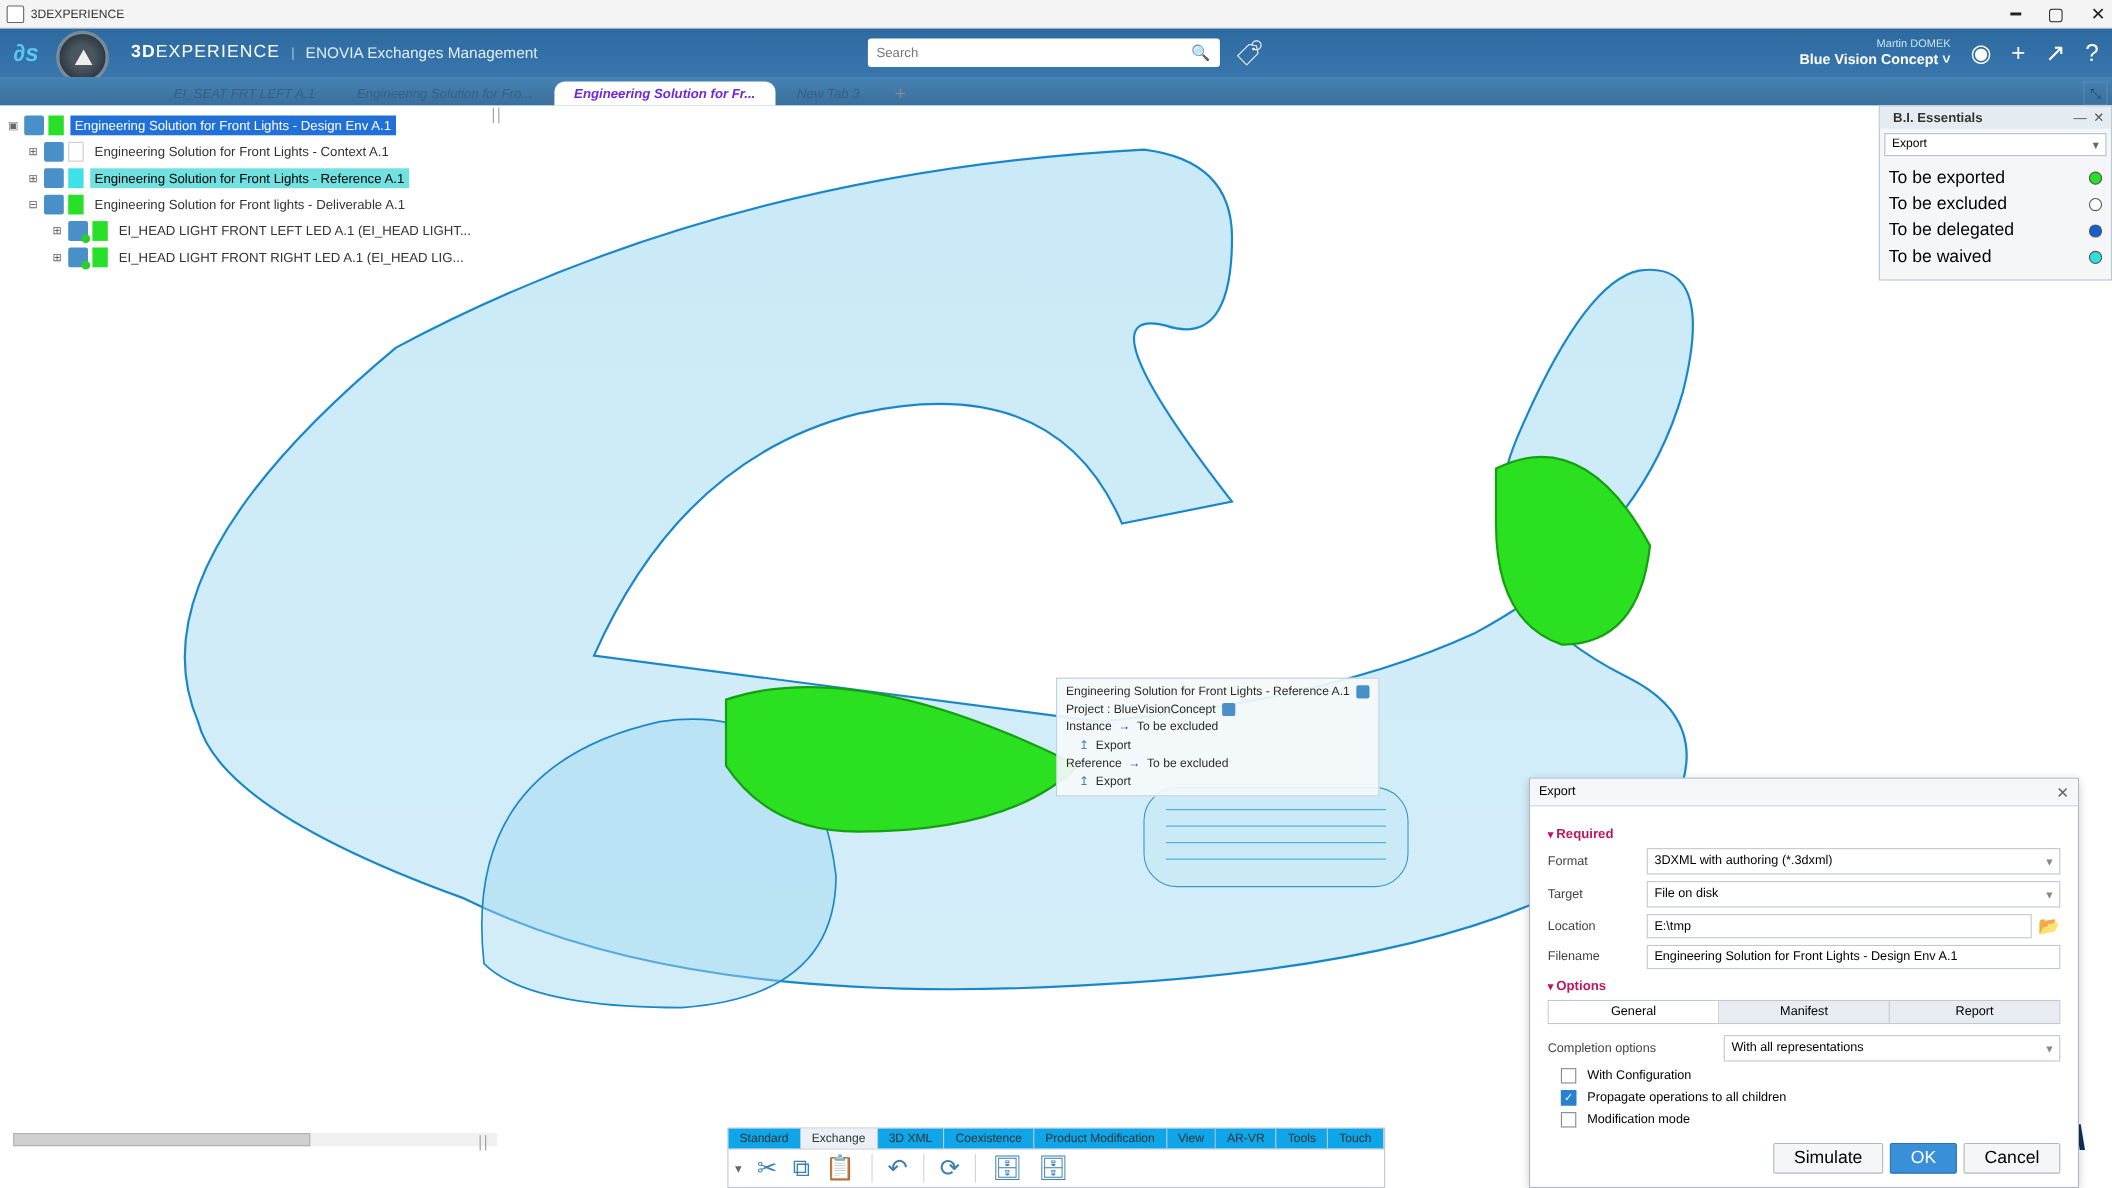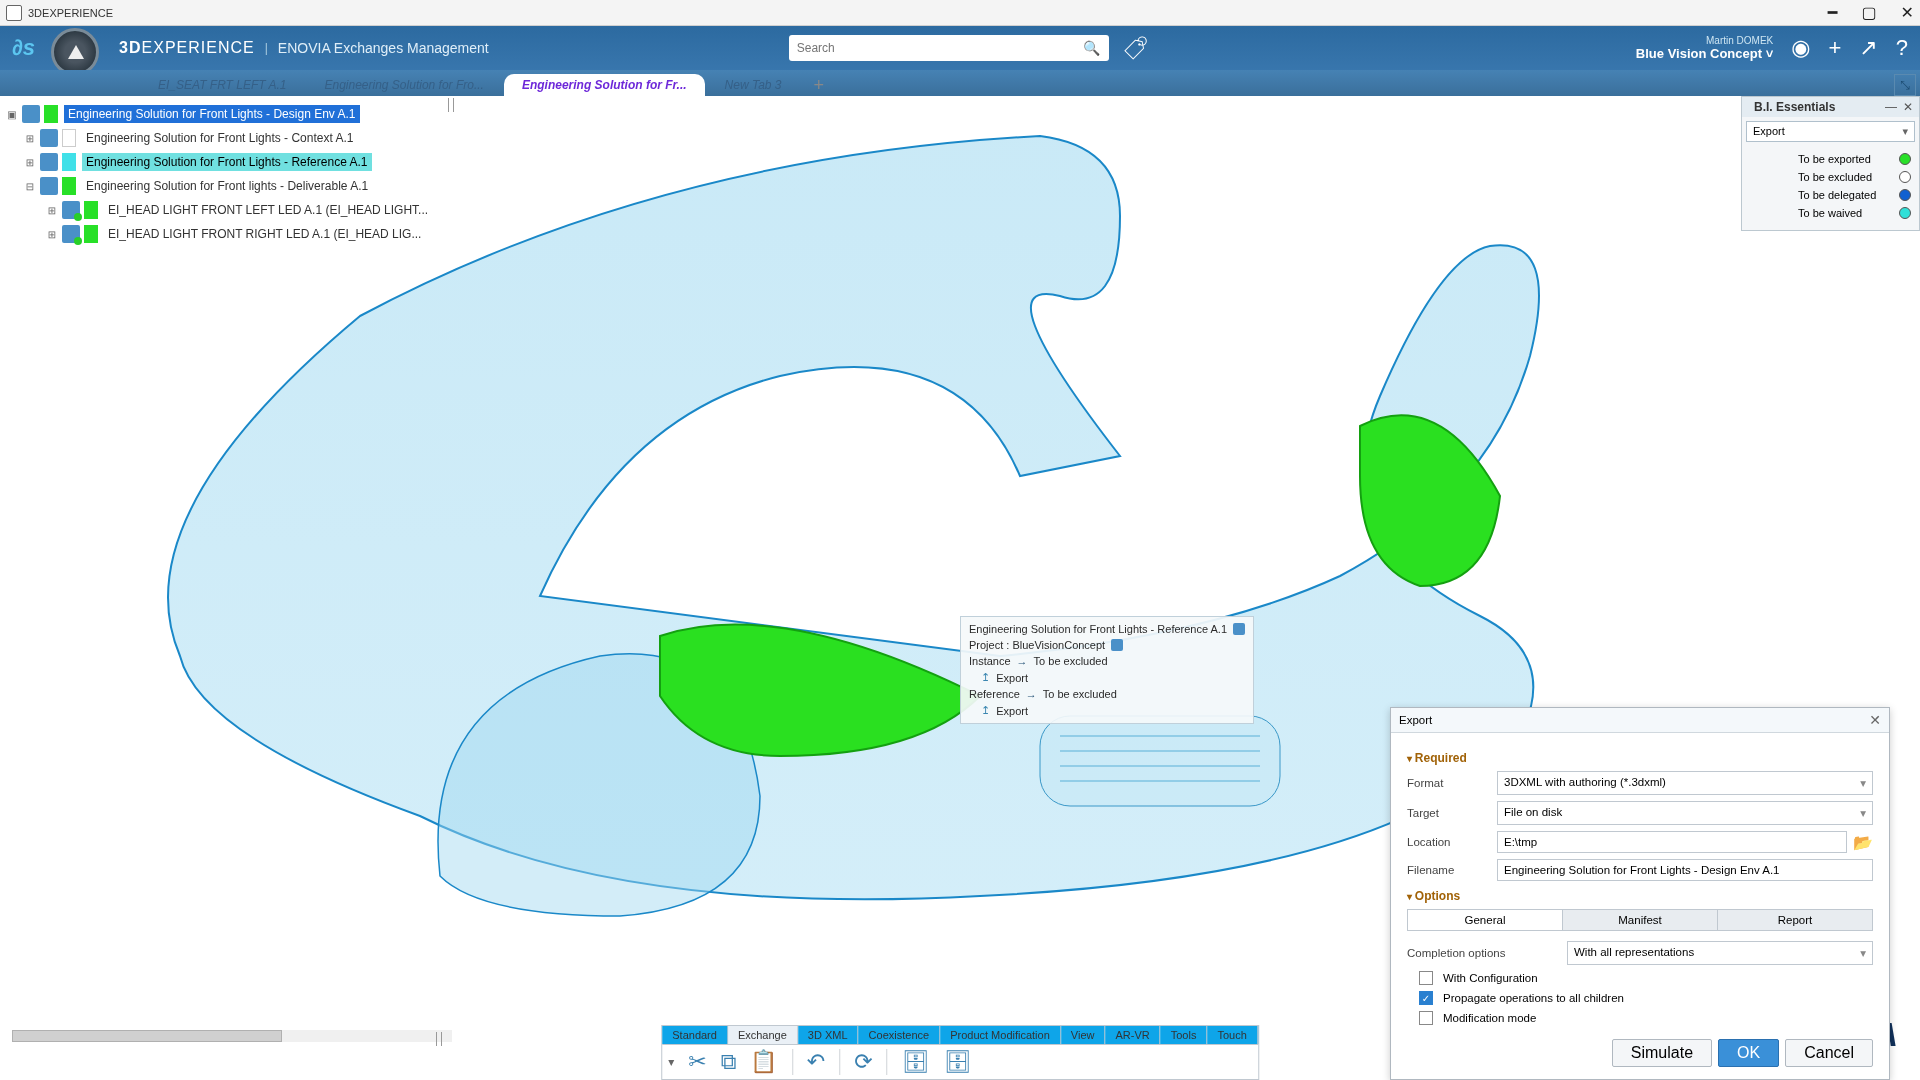--- a/index.html
+++ b/index.html
@@ -63,40 +63,40 @@
 
 
 .annotation { position: absolute; top: 520px; left: 960px; background: rgba(245,248,250,0.92); border: 1px solid #c0d0da; padding: 4px 8px; font-size: 11px; z-index: 6; }
 .annotation .anno-row { display: flex; align-items: center; gap: 6px; padding: 2px 0; color: #2a2a2a; }
 .annotation .sub { padding-left: 12px; }
 .annotation .arrow { color: #1a4a70; }
 .annotation .cube { width: 12px; height: 12px; background: #4a90c8; border-radius: 2px; }
 .annotation .mini-ic { color: #3a86b0; }
 
 
-.bi-panel { position: absolute; top: 0; right: 0; width: 179px; background: #f4f6f8; border: 1px solid #bcc8d0; z-index: 8; }
+.bi-panel { position: absolute; top: 0; right: 0; width: 212px; background: #f4f6f8; border: 1px solid #bcc8d0; z-index: 8; }
 .bi-panel .bi-header { background: #e4ecf2; padding: 3px 6px; display: flex; align-items: center; font-size: 11px;}
 .bi-panel .bi-header .bi-title { flex: 1; font-weight: bold; color: #333; }
 .bi-panel .bi-header span { cursor: pointer; margin-left: 6px; color: #555; font-size: 12px; }
 .bi-panel .bi-combo { margin: 4px; border: 1px solid #b0c0cc; background: #fff; padding: 3px 6px; display: flex; justify-content: space-between; font-size: 11px; }
 .bi-panel .bi-combo .caret { color: #666; }
 .bi-panel .bi-legend { padding: 4px 8px 8px 8px; }
-.bi-panel .bi-legend .leg-row { display: flex; align-items: flex-end; justify-content: space-between; padding: 3px 0; font-size: 11px; margin-left: 48px; }
+.bi-panel .bi-legend .leg-row { display: flex; align-items: center; justify-content: space-between; padding: 3px 0; font-size: 16px; }
 .bi-panel .bi-legend .dot { width: 12px; height: 12px; border-radius: 50%; border: 1px solid #555; }
 .bi-panel .bi-legend .dot.green { background: #28e028; }
 .bi-panel .bi-legend .dot.white { background: #fff; }
 .bi-panel .bi-legend .dot.blue { background: #1060d0; }
 .bi-panel .bi-legend .dot.cyan { background: #30e0d8; }
 
 
 .export-dlg { position: absolute; bottom: 0; right: 30px; width: 500px; background: #fff; border: 1px solid #b0b8c0; box-shadow: 0 2px 8px rgba(0,0,0,0.2); z-index: 20; font-size: 11.5px; }
 .export-dlg .dlg-header { background: #f4f8fb; border-bottom: 1px solid #d0d8de; padding: 4px 8px; display: flex; justify-content: space-between; align-items: center; }
 .export-dlg .dlg-header .close { cursor: pointer; color: #666; font-size: 14px; }
 .export-dlg .dlg-body { padding: 10px 16px 12px 16px; }
-.section-title { font-weight: bold; color: #a16207; margin: 8px 0 6px 0; font-size: 12px; }
+.section-title { font-weight: bold; color: #be185d; margin: 8px 0 6px 0; font-size: 12px; }
 .section-title::before { content: '▾ '; font-size: 10px; }
 .form-row { display: flex; align-items: center; margin: 6px 0; }
 .form-row label { width: 90px; color: #444; }
 .form-row .fld { flex: 1; border: 1px solid #c0c8d0; padding: 4px 6px; background: #fff; display: flex; justify-content: space-between; }
 .form-row .fld .caret { color: #888; }
 .form-row .browse-ic { margin-left: 6px; color: #d89030; font-size: 16px; }
 .opt-tabs { display: flex; border: 1px solid #c0c8d0; }
 .opt-tabs .otab { flex: 1; text-align: center; padding: 4px 0; background: #e8ecf0; border-right: 1px solid #c0c8d0; cursor: pointer; }
 .opt-tabs .otab:last-child { border-right: none; }
 .opt-tabs .otab.active { background: #fff; }

